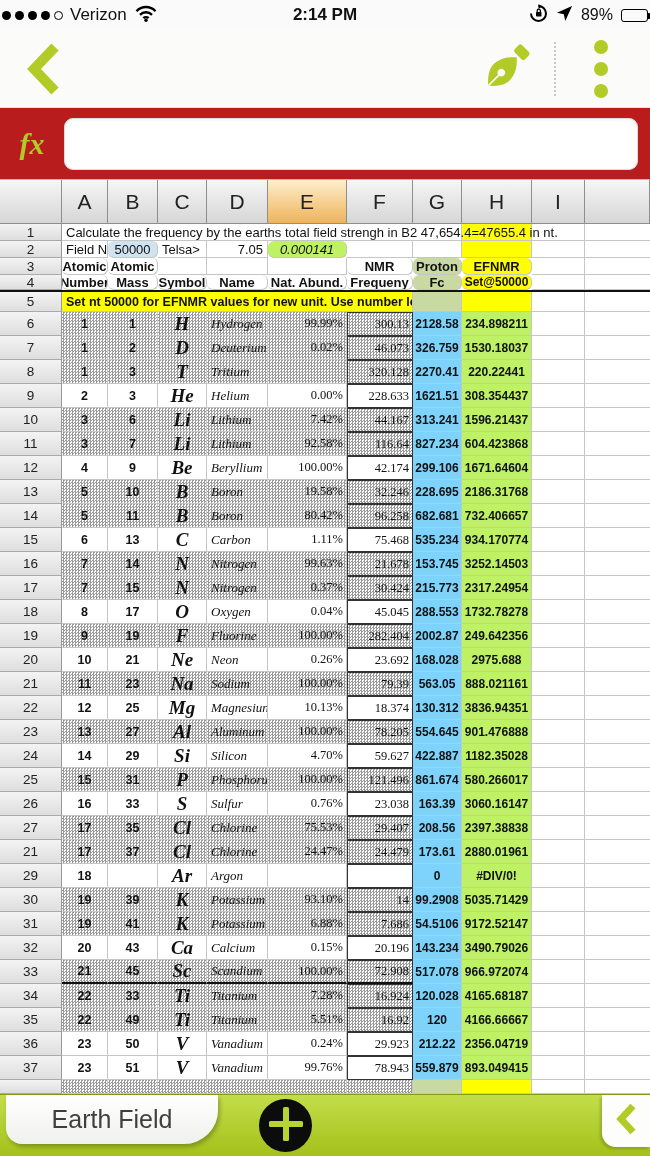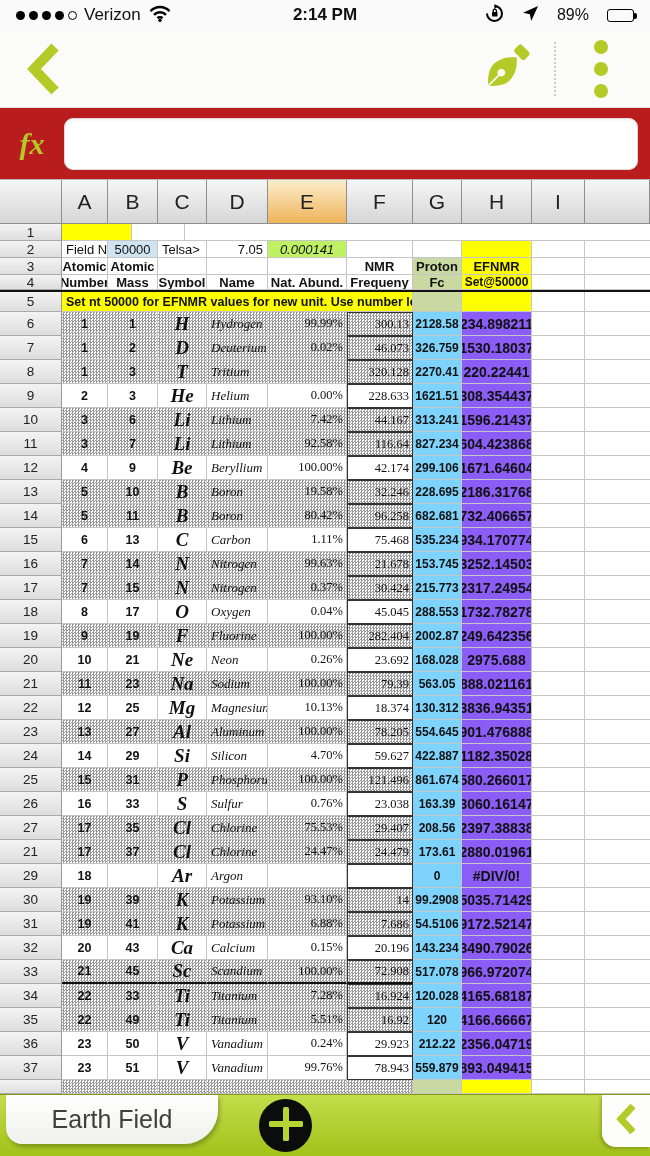--- a/index.html
+++ b/index.html
@@ -3,27 +3,27 @@
 <meta charset="utf-8">
 <style>
   html,body{margin:0;padding:0;background:#777;}
   *{box-sizing:border-box;}
   #phone{
     position:relative;width:650px;height:1156px;margin:0 auto;
     background:#fff;overflow:hidden;
     font-family:"Liberation Sans", sans-serif;color:#111;
   }
   
-  .status-bar{height:30px;background:#fafafa;display:flex;align-items:center;padding:0 16px;position:relative;}
+  .status-bar{height:30px;background:#fafafa;display:flex;align-items:center;padding:0 2px;position:relative;}
   .sig-dots{display:flex;gap:4px;align-items:center;margin-right:7px;}
   .sig-dots i{width:9px;height:9px;border-radius:50%;background:#000;display:block;}
   .sig-dots i.empty{background:transparent;border:1.5px solid #000;}
   .carrier{font-size:17px;margin-right:8px;}
   .sb-time{position:absolute;left:0;right:0;text-align:center;font-size:17px;font-weight:bold;}
-  .sb-right{margin-left:auto;display:flex;align-items:center;gap:18px;z-index:2;}
+  .sb-right{margin-left:auto;display:flex;align-items:center;gap:8px;z-index:2;}
   .battery{position:relative;width:27px;height:13px;border:1.5px solid #000;border-radius:3px;padding:1px;}
   .battery .lvl{height:100%;width:88%;background:#000;border-radius:1px;}
   .battery:after{content:"";position:absolute;right:-4px;top:3px;width:3px;height:6px;background:#000;border-radius:0 2px 2px 0;}
   .pct{font-size:16px;}
   
   .toolbar{height:78px;background:#fbfbf9;display:flex;align-items:center;position:relative;border-bottom:1px solid #e4e4e2;}
   .tb-back{margin-left:22px;width:44px;height:58px;display:flex;align-items:center;justify-content:center;cursor:pointer;}
   .tb-right{margin-left:auto;display:flex;align-items:center;height:100%;}
   .tb-pen{width:66px;height:62px;display:flex;align-items:center;justify-content:center;cursor:pointer;}
   .tb-divider{height:54px;border-left:2px dotted #c9c9c7;margin:0 18px 0 16px;}
@@ -46,36 +46,36 @@
       display:flex;align-items:center;justify-content:center;font-size:21px;color:#222;cursor:pointer;}
   .col-hd.sel{background:linear-gradient(#fdeecd,#eeb45a);}
   
   .r17{height:17px;}
   .r20{height:20px;}
   .cell.txt{display:flex;align-items:center;font-size:13px;}
   .yellow{background:#ffff00;}
   .sage{background:#c9d9a2;}
   .blue{background:#cfe3f0;}
   .ltgreen{background:#bef264;font-style:italic;}
-  .ctr{justify-content:center;}
+  .ctr{justify-content:center;border-radius:6px;}
   .rt{justify-content:flex-end;padding-right:4px;}
   .lf{padding-left:4px;}
   .bold{font-weight:bold;}
   .note-over{position:relative;z-index:3;overflow:visible;background:transparent;}
   .thickrow{border-bottom:2px solid #111;}
   
   .d-row{height:24px;}
   .d-row .cell{display:flex;align-items:center;}
   .c-num{font-weight:bold;font-size:12.5px;justify-content:center;}
   .c-sym{font-family:"Liberation Serif", serif;font-style:italic;font-weight:bold;font-size:19px;justify-content:center;}
   .c-name{font-family:"Liberation Serif", serif;font-style:italic;font-size:13px;padding-left:4px;}
   .c-ab,.c-fr{font-family:"Liberation Serif", serif;font-size:12.5px;justify-content:flex-end;padding-right:3px;}
   .c-fr{border:1px solid #333;}
   .c-fc{font-weight:bold;font-size:12px;justify-content:center;background:#7dd3fc;}
-  .c-ef{font-weight:bold;font-size:14px;justify-content:center;background:#8b5cf6;text-align:right;}
+  .c-ef{font-weight:bold;font-size:12px;justify-content:center;background:#bef264;text-align:right;}
   .hatch{background-color:#fff;background-image:repeating-conic-gradient(rgba(0,0,0,0.40) 0% 25%, rgba(0,0,0,0) 0% 50%);background-size:3px 3px;}
   .thickcell{border-bottom:2px solid #111;}
   .partial{height:14px;}
   
   .bottom-bar{position:absolute;left:0;bottom:0;width:650px;height:62px;
      background:linear-gradient(#c4dd4b,#a3c11a);border-top:1px solid rgba(0,0,0,0.2);z-index:10;}
   .sheet-tab{position:absolute;left:6px;top:0;width:212px;height:49px;background:linear-gradient(#ffffff,#f0f0ec);
      border-radius:0 0 34px 16px;box-shadow:2px 3px 4px rgba(0,0,0,0.25);display:flex;align-items:center;justify-content:center;
      font-size:25px;color:#3f3f3f;cursor:pointer;}
   .add-btn{position:absolute;left:259px;top:4px;width:53px;height:53px;border-radius:50%;background:#0c0c0c;
@@ -165,20 +165,21 @@
       <div class="col-hd w-e sel">E</div>
       <div class="col-hd w-f">F</div>
       <div class="col-hd w-g">G</div>
       <div class="col-hd w-h">H</div>
       <div class="col-hd w-i">I</div>
       <div class="col-hd w-x"></div>
     </div>
 
   <div class="row r17">
     <div class="cell w-rh rh">1</div>
+    <div class="cell txt lf note-over" style="width:400px;">Calculate the frequency by the earths total field strengh in B2 47,654.4=47655.4 in nt.</div>
     <div class="cell w-h yellow"></div>
     <div class="cell w-i"></div>
     <div class="cell w-x"></div>
   </div>
 
   <div class="row r17">
     <div class="cell w-rh rh">2</div>
     <div class="cell w-a txt lf">Field Nt</div>
     <div class="cell w-b txt ctr blue">50000</div>
     <div class="cell w-c txt lf">Telsa&gt;</div>

